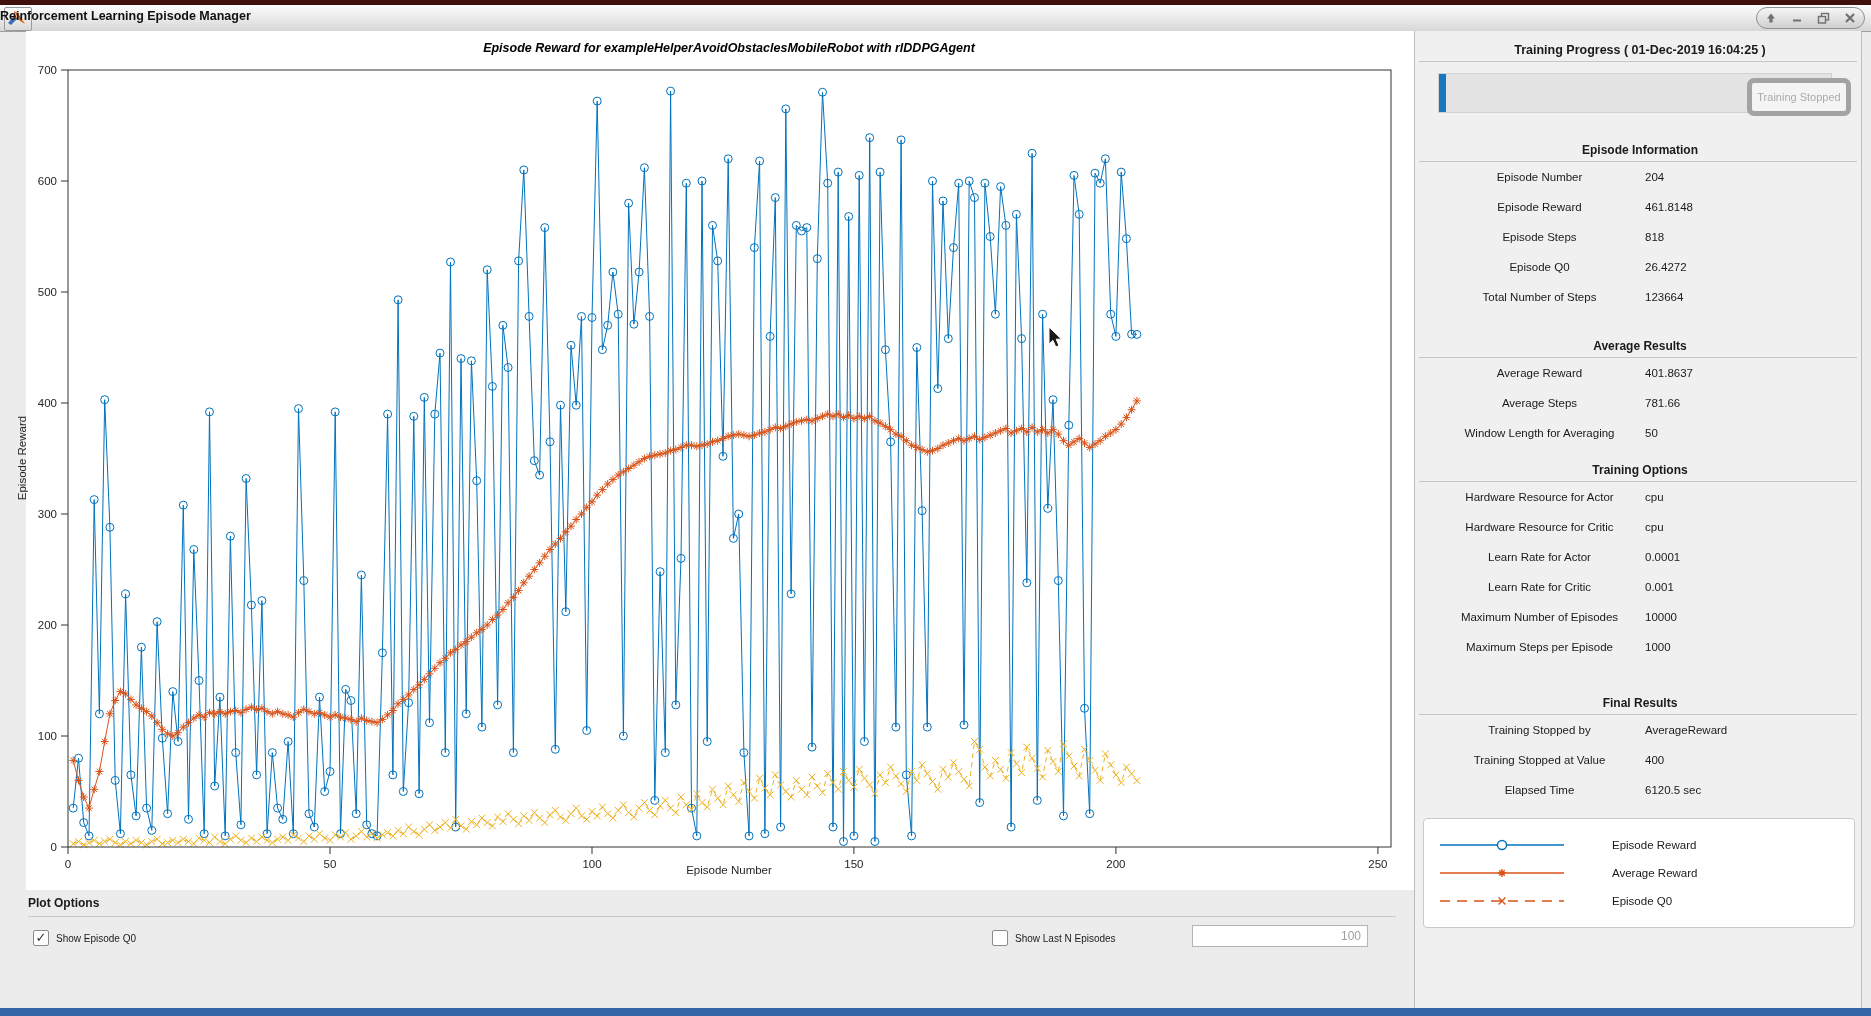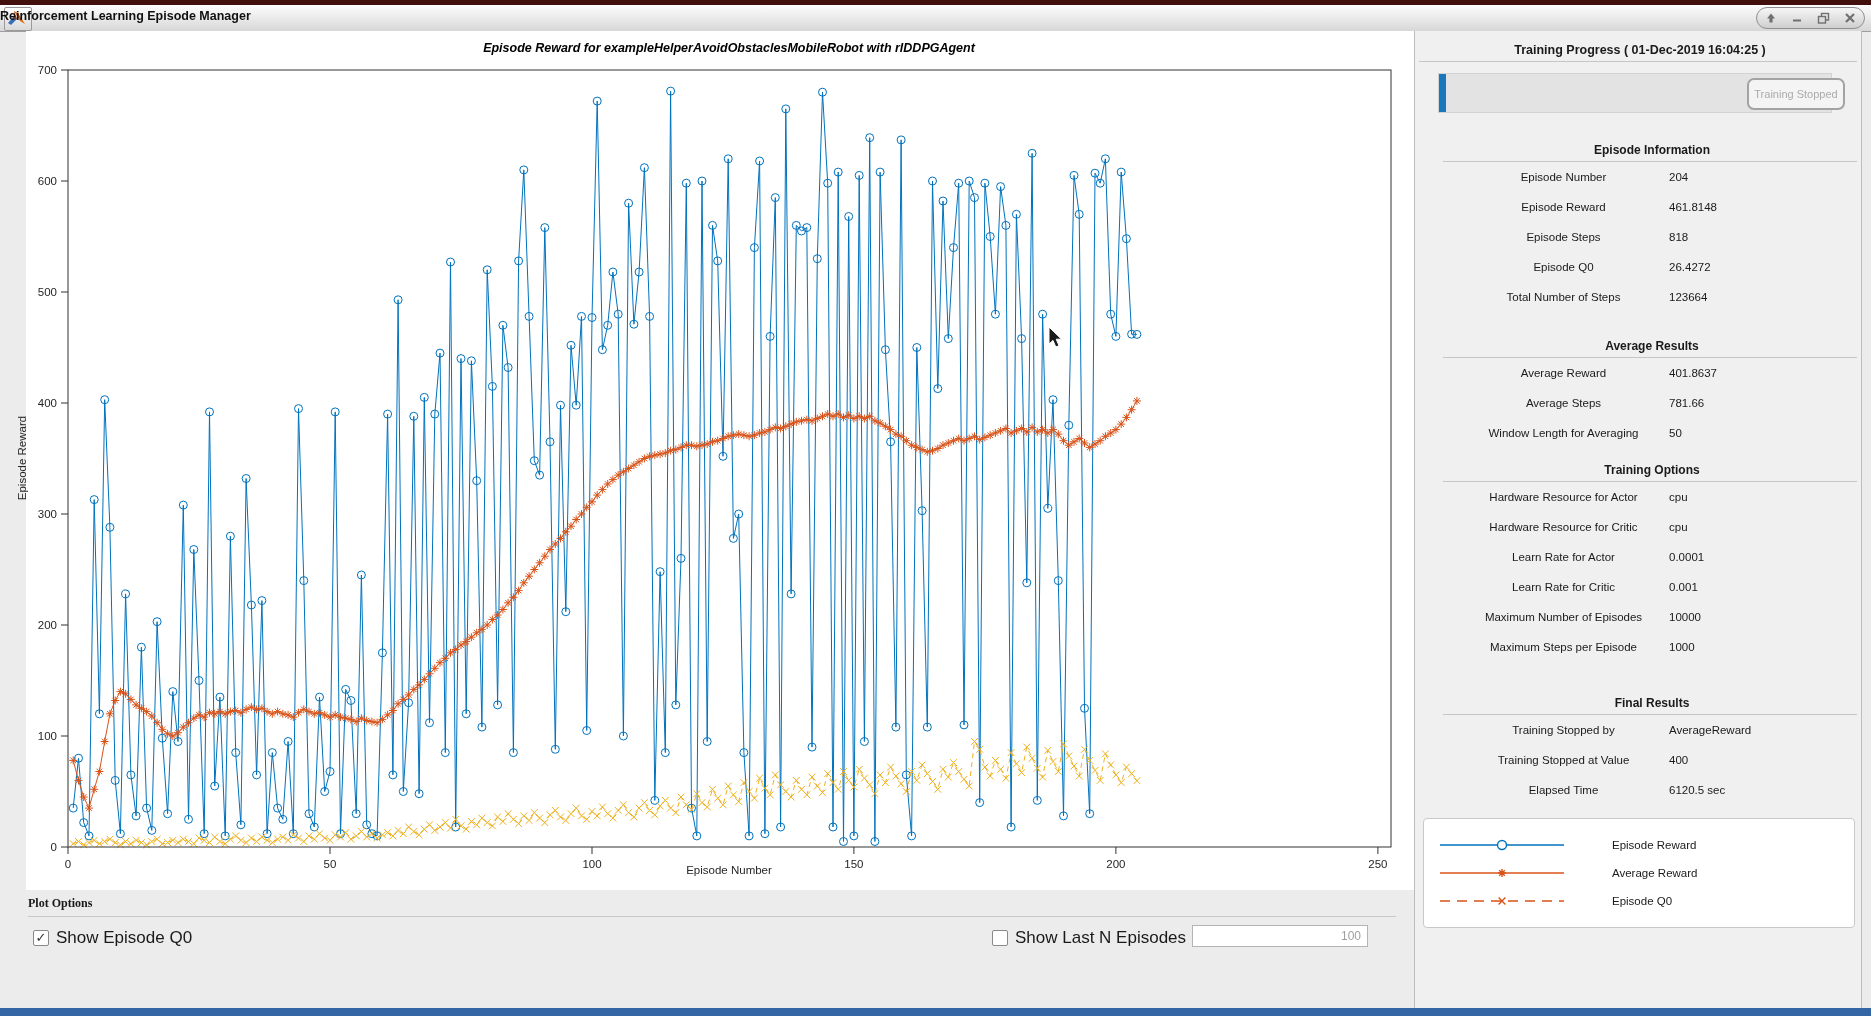--- a/index.html
+++ b/index.html
@@ -20,42 +20,42 @@
   
   .figure{position:absolute;left:26px;top:31px;width:1388px;height:859px;background:#ffffff;}
   .chart-title{position:absolute;left:329px;top:41px;width:800px;text-align:center;
                font-weight:bold;font-size:12.5px;color:#000;font-style:italic;}
   .ylabel{position:absolute;left:22px;top:458px;transform:translate(-50%,-50%) rotate(-90deg);
           font-size:11.5px;color:#262626;white-space:nowrap;}
   .xlabel{position:absolute;left:329px;top:864px;width:800px;text-align:center;
           font-size:11.5px;color:#262626;}
   #chart-svg{position:absolute;left:0;top:0;pointer-events:none;}
   
-  .opt-header{position:absolute;left:28px;top:896px;font-weight:bold;font-size:12px;font-family:Liberation Serif, serif;}
+  .opt-header{position:absolute;left:28px;top:896px;font-weight:bold;font-size:12px;}
   .opt-rule{position:absolute;left:28px;top:916px;width:1368px;height:1px;background:#c9c9c9;}
   .cb-row{position:absolute;display:flex;align-items:center;gap:7px;height:16px;}
   .cb-box{width:14px;height:14px;background:#fff;border:1px solid #8a8a8a;border-radius:2px;
           font-size:13px;line-height:13px;text-align:center;color:#333;}
-  .cb-label{font-size:17px;}
+  .cb-label{font-size:10px;}
   .ninput{position:absolute;left:1192px;top:925px;width:162px;height:18px;
           border:1px solid #b4b4b4;background:#fff;color:#a0a0a0;font-size:12px;
           text-align:right;padding:1px 6px;font-family:"Liberation Sans",sans-serif;}
   
   .panel{position:absolute;left:1414px;top:31px;width:446px;height:977px;background:#f0f0f0;
          border-left:1px solid #bdbdbd;border-right:1px solid #bdbdbd;text-align:center;}
   .panel-header{margin:12px 6px 0 10px;font-weight:bold;font-size:12.5px;}
   .panel-rule{height:1px;background:#c6c6c6;margin:4px 4px 0 4px;}
   .progress-wrap{position:relative;margin:11px 0 0 23px;width:392px;height:38px;
                  background:#e3e3e3;border:1px solid #d2d2d2;overflow:visible;}
   .progress-fill{position:absolute;left:0;top:0;width:7px;height:100%;background:#1878be;}
   .stopped-btn{position:absolute;left:308px;top:4px;width:94px;height:28px;
-               background:#f4f4f4;border:2px solid #a3a3a3;border-radius:7px;
+               background:#f4f4f4;border:5px solid #a3a3a3;border-radius:7px;
                color:#ababab;font-size:11px;display:flex;align-items:center;justify-content:center;
                white-space:nowrap;overflow:hidden;}
-  .section{margin-top:27px;padding-left:24px;}
+  .section{margin-top:27px;}
   .section-episode-information{margin-top:30px;}
   .section-training-options{margin-top:15px;}
   .section-final-results{margin-top:34px;}
   .sec-title{margin:0 6px 0 10px;font-weight:bold;font-size:12px;}
   .prow{display:flex;align-items:center;height:30px;font-size:11.5px;}
   .prow:first-of-type{margin-top:4px;}
   .plabel{width:211px;padding-left:19px;}
   .pvalue{}
   .legend-box{margin:13px 0 0 8px;width:432px;height:110px;background:#fff;
               border:1px solid #c9c9c9;border-radius:4px;padding-top:12px;box-sizing:border-box;}

